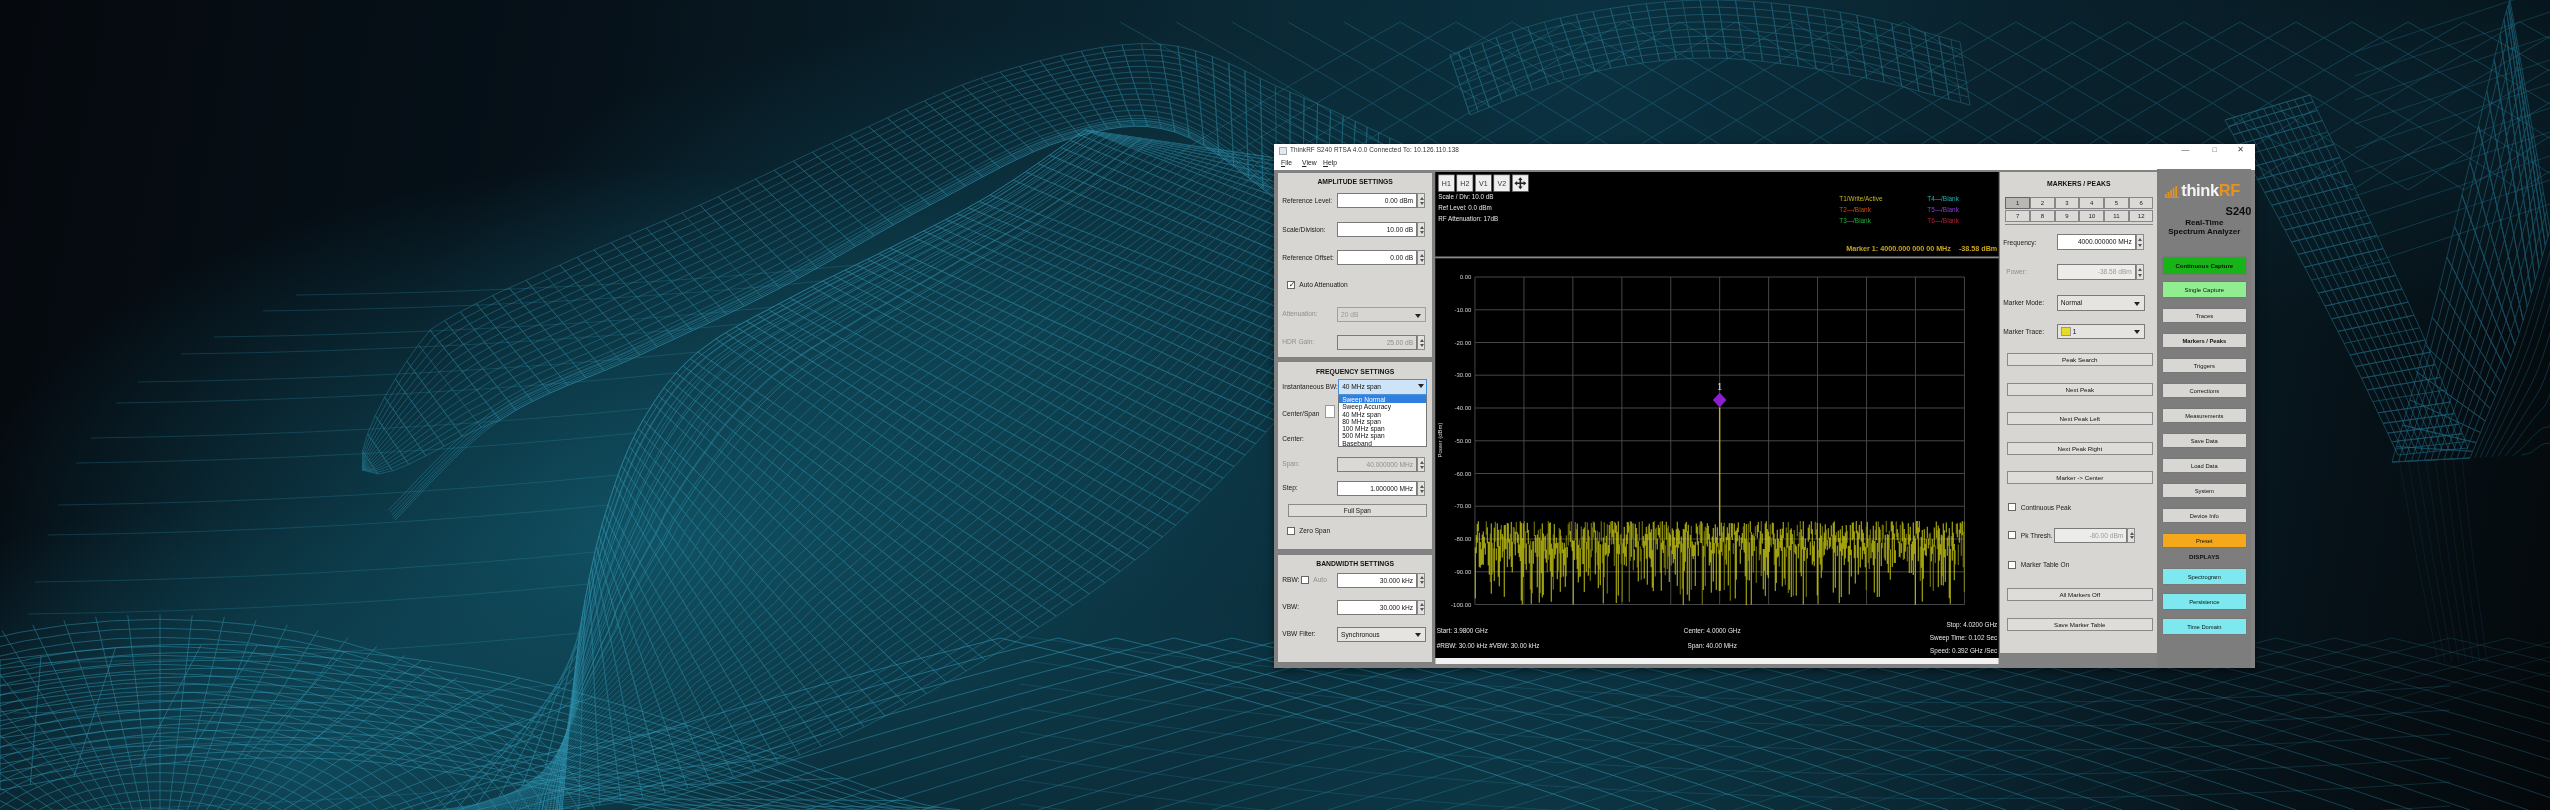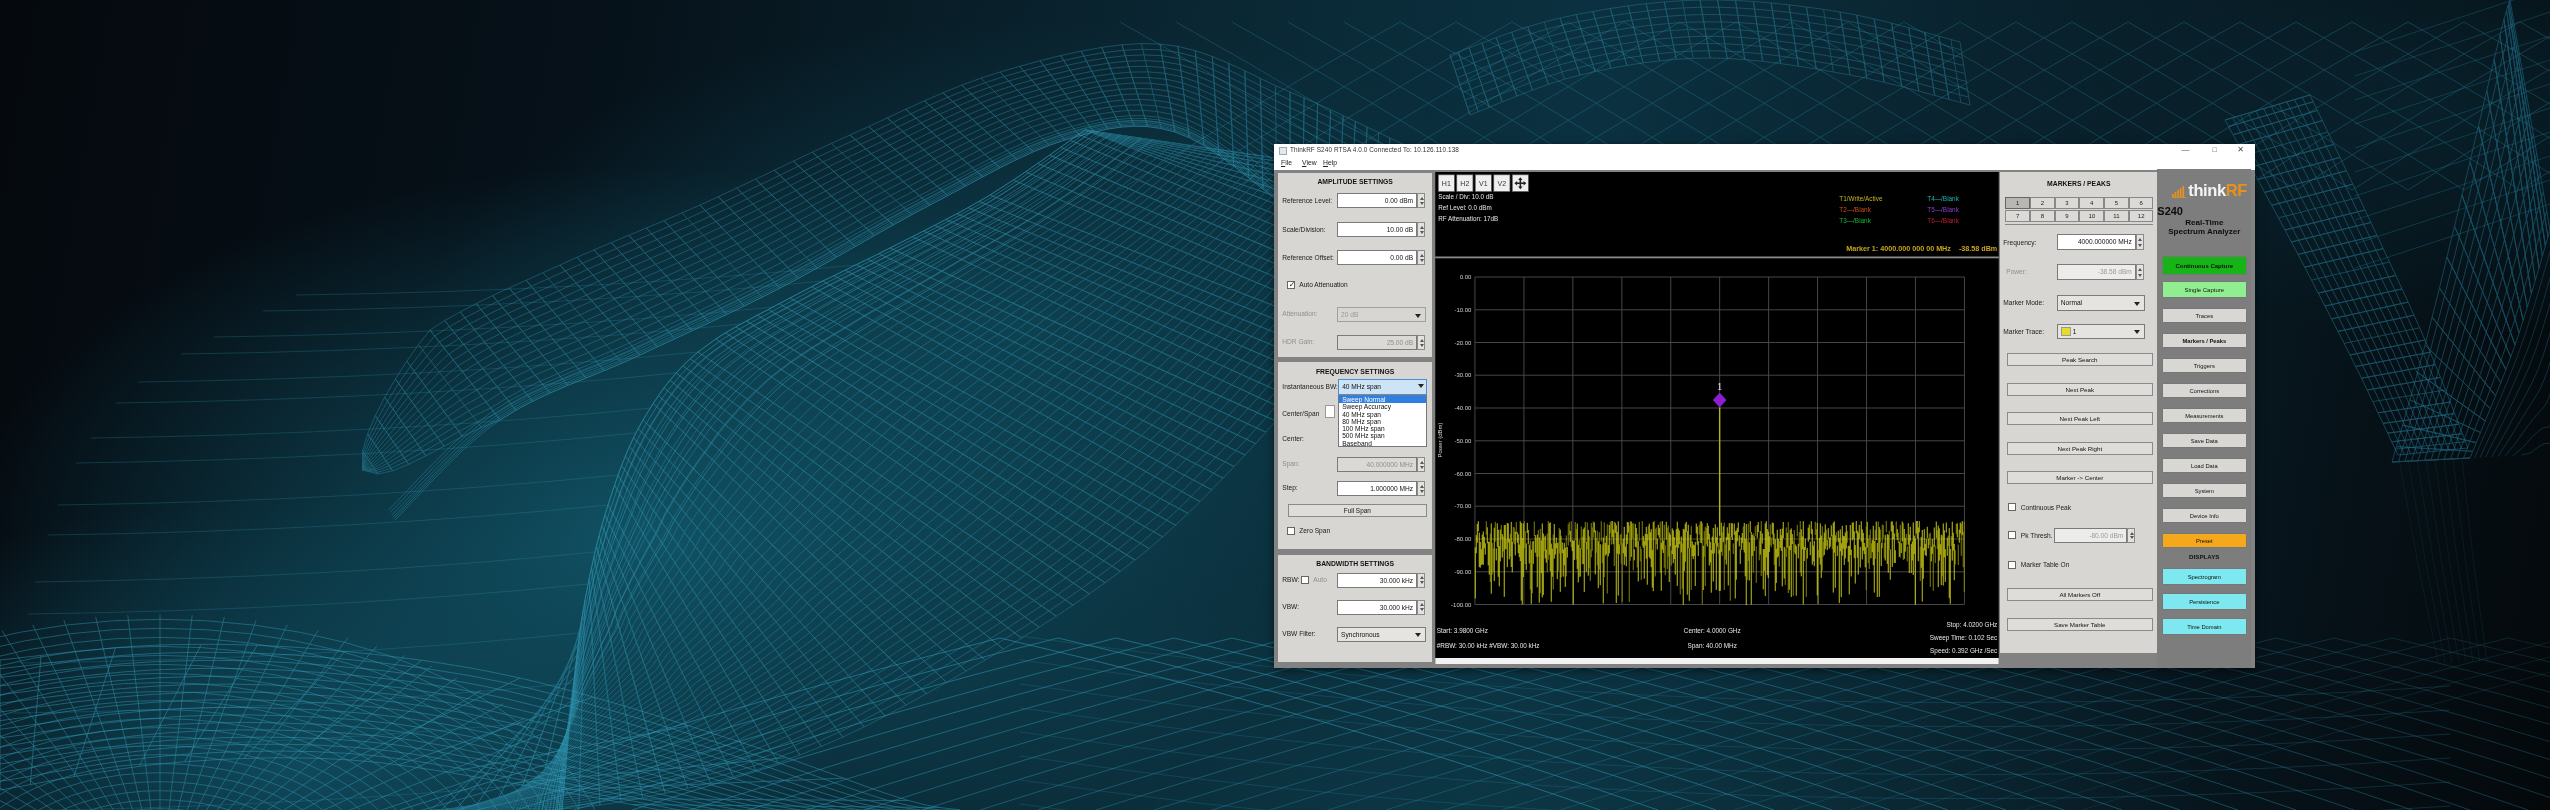--- a/index.html
+++ b/index.html
@@ -1033,32 +1033,32 @@
       <div class="cb" style="left:8px;top:359.5px"></div>
       <div class="lbl" style="left:20.5px;top:360px">Pk Thresh.</div>
       <div class="fld dis2" style="left:54px;top:356.5px;width:73px;height:14.5px;line-height:13px">-80.00 dBm</div>
       <div class="spin" style="left:127px;top:356.5px;height:14.5px"></div>
       <div class="cb" style="left:8px;top:389px"></div>
       <div class="lbl" style="left:20.5px;top:389.5px">Marker Table On</div>
       <div class="btn" style="left:6.5px;top:416.5px;width:146px;height:13px;line-height:12px;font-size:6.2px">All Markers Off</div>
       <div class="btn" style="left:6.5px;top:446px;width:146px;height:13px;line-height:12px;font-size:6.2px">Save Marker Table</div>
     </div>
     <div class="abs" style="left:883.3px;top:25px;width:94px;height:498.5px;background:#7d7d7d">
-      <div class="abs" style="left:15px;top:12px;width:88px;height:20px">
+      <div class="abs" style="left:8px;top:12px;width:88px;height:20px">
         <svg width="15" height="13" viewBox="0 0 15 13" style="position:absolute;left:0;top:4px">
           <rect x="0.0" y="9" width="1.7" height="3" fill="#e8921e"></rect>
           <rect x="2.6" y="7" width="1.7" height="5" fill="#e8921e"></rect>
           <rect x="5.2" y="5" width="1.7" height="7" fill="#e8921e"></rect>
           <rect x="7.800000000000001" y="3" width="1.7" height="9" fill="#e8921e"></rect>
           <rect x="10.4" y="1" width="1.7" height="11" fill="#e8921e"></rect>
           <rect x="0" y="12.2" width="14" height="0.8" fill="#e8921e"></rect>
         </svg>
         <span style="position:absolute;left:16px;top:0;font-size:16.5px;font-weight:bold;color:#f4f4f4;letter-spacing:-.4px">think<span style="color:#e8921e">RF</span></span>
       </div>
-      <div class="abs" style="left:0;top:36px;width:94px;text-align:left;font-size:11px;font-weight:bold;color:#0d0d0d">S240</div>
+      <div class="abs" style="left:0;top:36px;width:94px;text-align:right;font-size:11px;font-weight:bold;color:#0d0d0d">S240</div>
       <div class="abs" style="left:0;top:50px;width:94px;text-align:center;font-size:8px;font-weight:bold;color:#0d0d0d;line-height:8.5px">Real-Time<br>Spectrum Analyzer</div>
       <div class="sbtn" style="top:86.5px;height:19px;line-height:19px;background:#17b417;font-weight:bold;font-size:6px">Continuous Capture</div>
       <div class="sbtn" style="top:111.6px;height:17px;line-height:17px;background:#90ee90;font-weight:normal;font-size:6px">Single Capture</div>
       <div class="sbtn" style="top:138.5px;height:15.5px;line-height:15.5px;background:#d9d7d4;font-weight:normal;font-size:5.8px">Traces</div>
       <div class="sbtn" style="top:163.5px;height:15.5px;line-height:15.5px;background:#d9d7d4;font-weight:bold;font-size:5.8px">Markers / Peaks</div>
       <div class="sbtn" style="top:188.5px;height:15.5px;line-height:15.5px;background:#d9d7d4;font-weight:normal;font-size:5.8px">Triggers</div>
       <div class="sbtn" style="top:213.5px;height:15.5px;line-height:15.5px;background:#d9d7d4;font-weight:normal;font-size:5.8px">Corrections</div>
       <div class="sbtn" style="top:238.5px;height:15.5px;line-height:15.5px;background:#d9d7d4;font-weight:normal;font-size:5.8px">Measurements</div>
       <div class="sbtn" style="top:263.5px;height:15.5px;line-height:15.5px;background:#d9d7d4;font-weight:normal;font-size:5.8px">Save Data</div>
       <div class="sbtn" style="top:288.5px;height:15.5px;line-height:15.5px;background:#d9d7d4;font-weight:normal;font-size:5.8px">Load Data</div>

